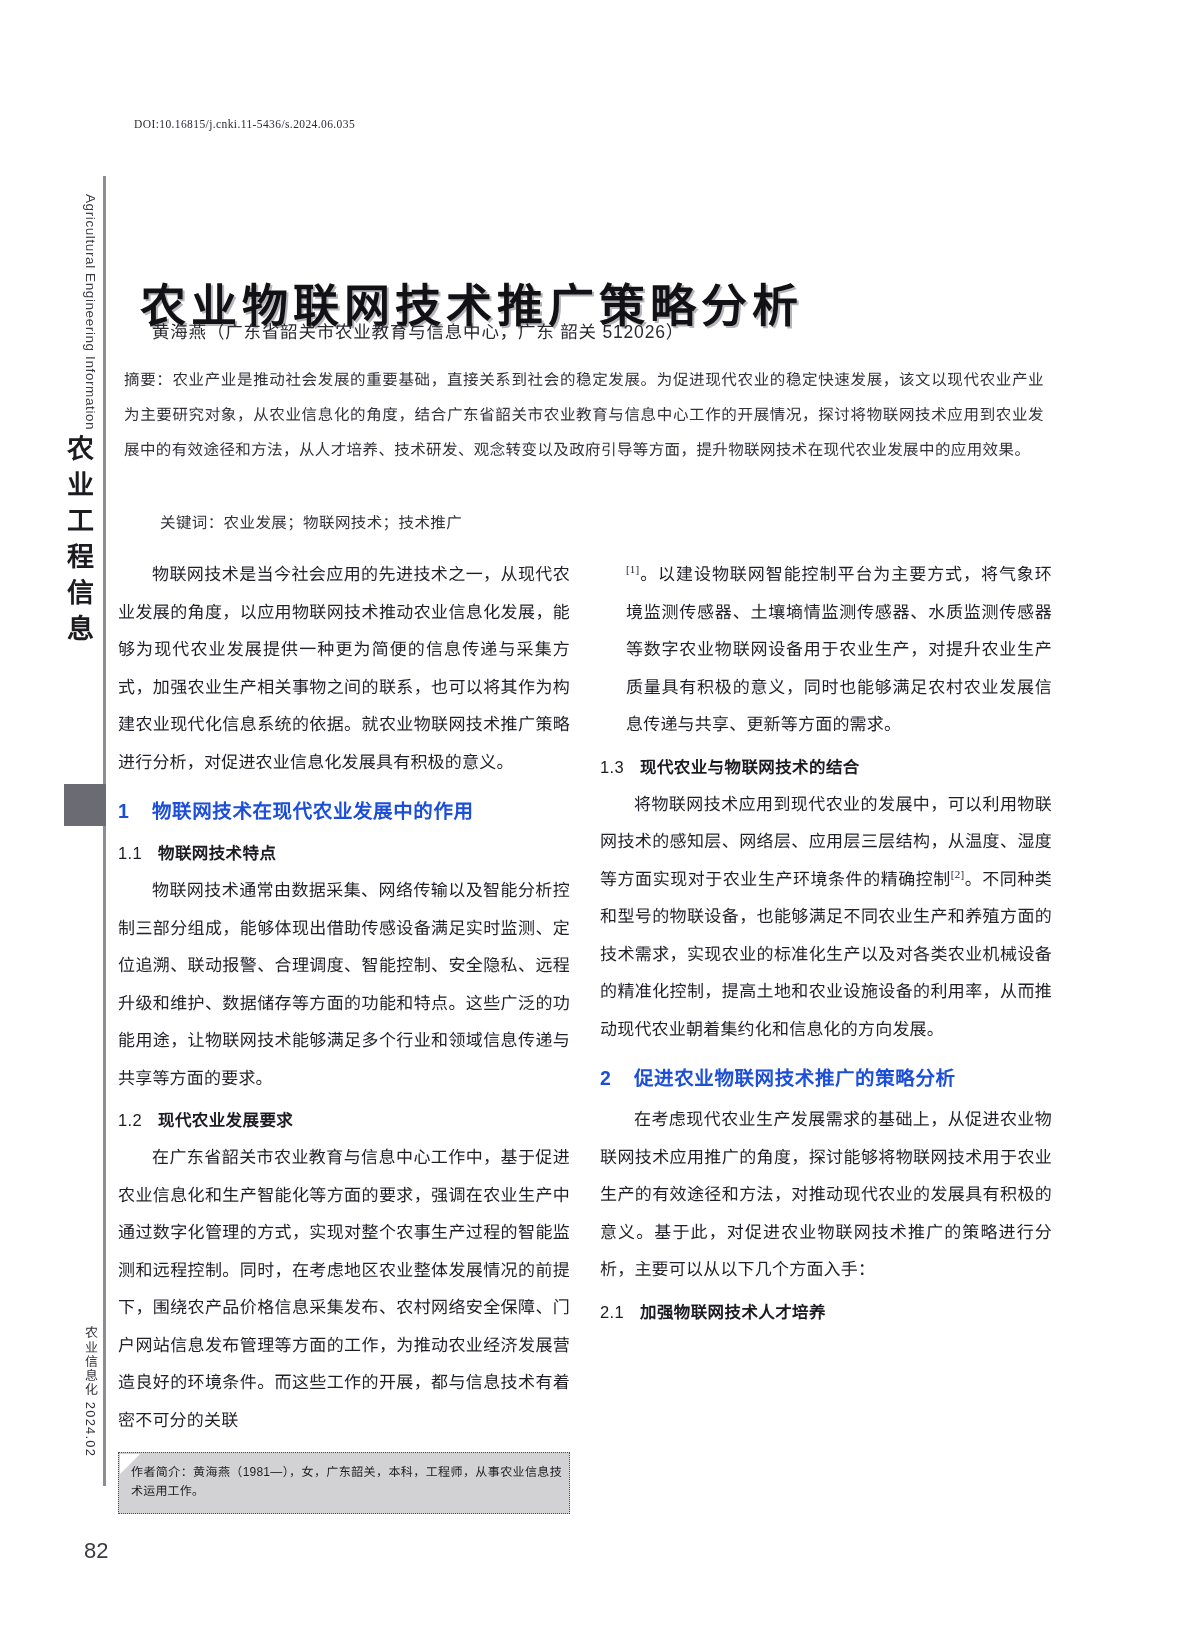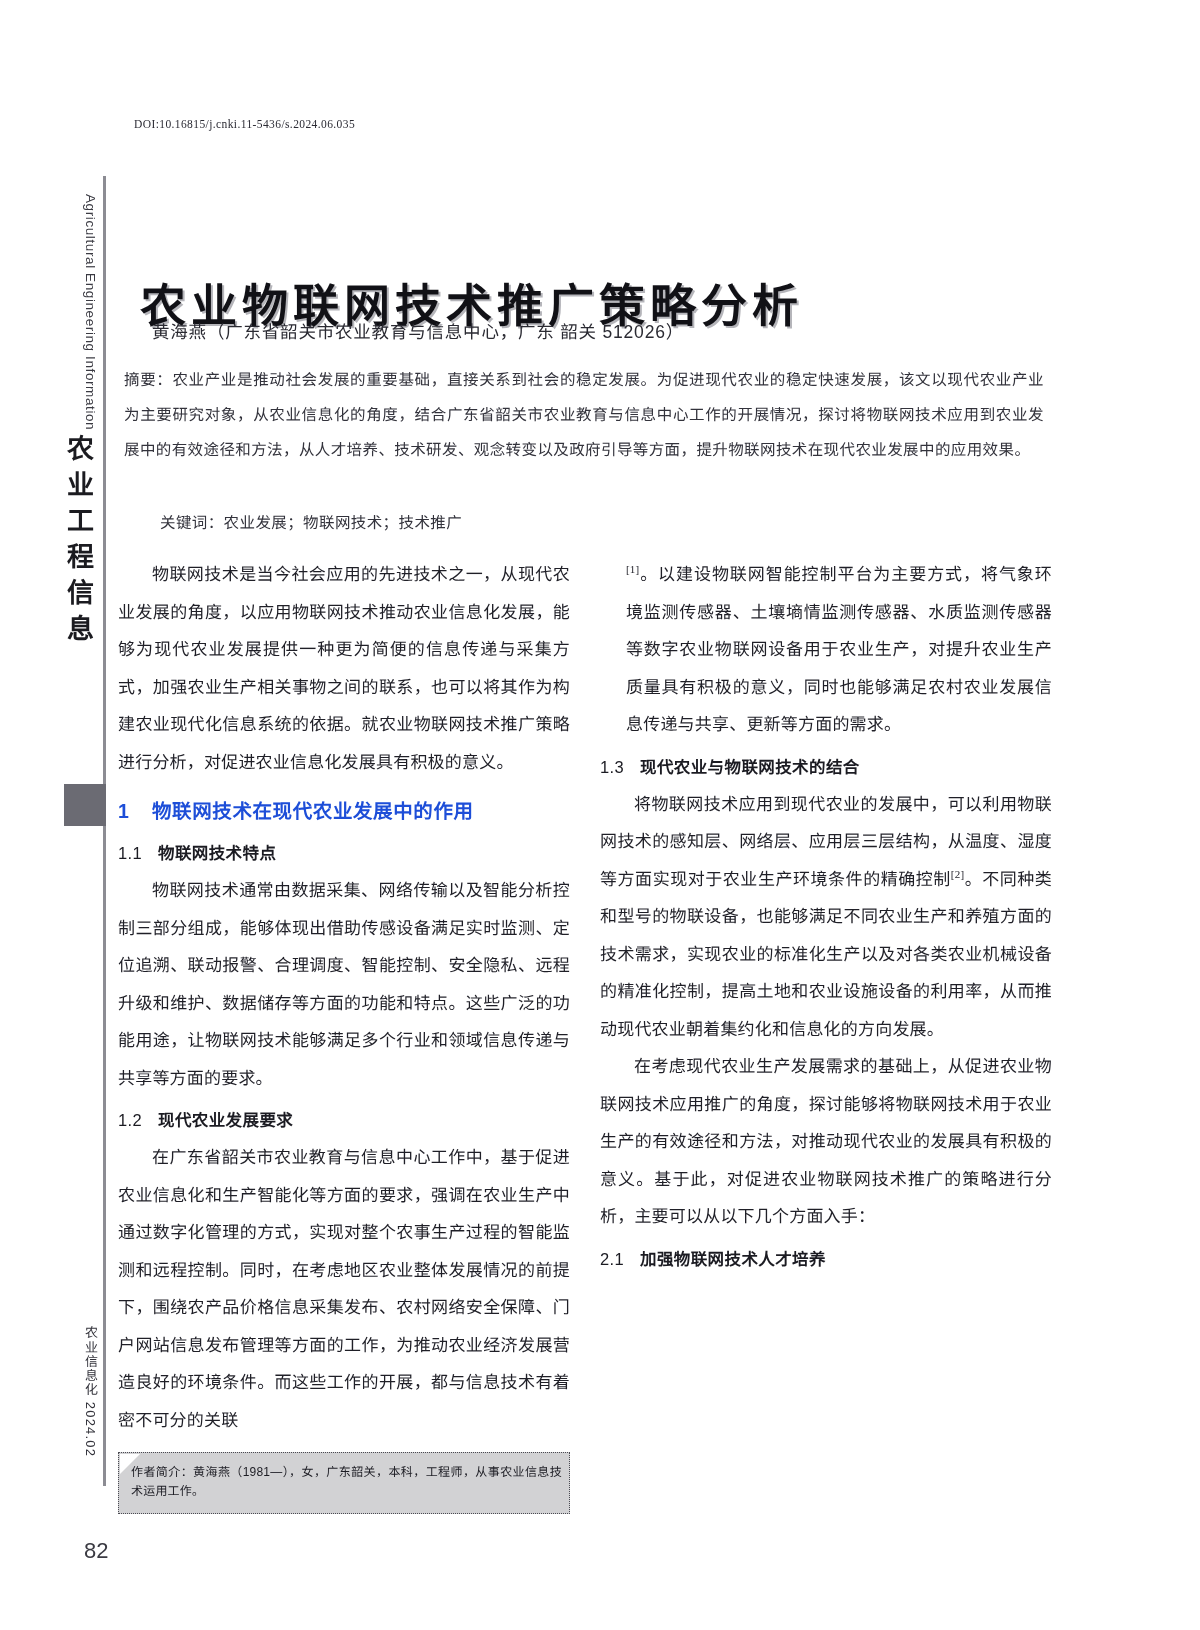--- a/index.html
+++ b/index.html
@@ -284,20 +284,23 @@
   </div>
 
   <div class="col col-right">
     <p class="body no-indent"><sup class="ref">[1]</sup><span>。以建设物联网智能控制平台为主要方式，将气象环境监测传感器、土壤墒情监测传感器、水质监测传感器等数字农业物联网设备用于农业生产，对提升农业生产质量具有积极的意义，同时也能够满足农村农业发展信息传递与共享、更新等方面的需求。</span></p>
 
     <h3 class="subsec">
       <span class="num">1.3</span><span>现代农业与物联网技术的结合</span>
     </h3>
     <p class="body"><span>将物联网技术应用到现代农业的发展中，可以利用物联网技术的感知层、网络层、应用层三层结构，从温度、湿度等方面实现对于农业生产环境条件的精确控制</span><sup class="ref">[2]</sup><span>。不同种类和型号的物联设备，也能够满足不同农业生产和养殖方面的技术需求，实现农业的标准化生产以及对各类农业机械设备的精准化控制，提高土地和农业设施设备的利用率，从而推动现代农业朝着集约化和信息化的方向发展。</span></p>
 
+    <h2 class="sec">
+      <span class="num">2</span><span>促进农业物联网技术推广的策略分析</span>
+    </h2>
     <p class="body">在考虑现代农业生产发展需求的基础上，从促进农业物联网技术应用推广的角度，探讨能够将物联网技术用于农业生产的有效途径和方法，对推动现代农业的发展具有积极的意义。基于此，对促进农业物联网技术推广的策略进行分析，主要可以从以下几个方面入手：</p>
 
     <h3 class="subsec">
       <span class="num">2.1</span><span>加强物联网技术人才培养</span>
     </h3>
   </div>
 
   <div class="footnote">
     <div class="footnote-text">作者简介：黄海燕（1981—），女，广东韶关，本科，工程师，从事农业信息技术运用工作。</div>
   </div>

